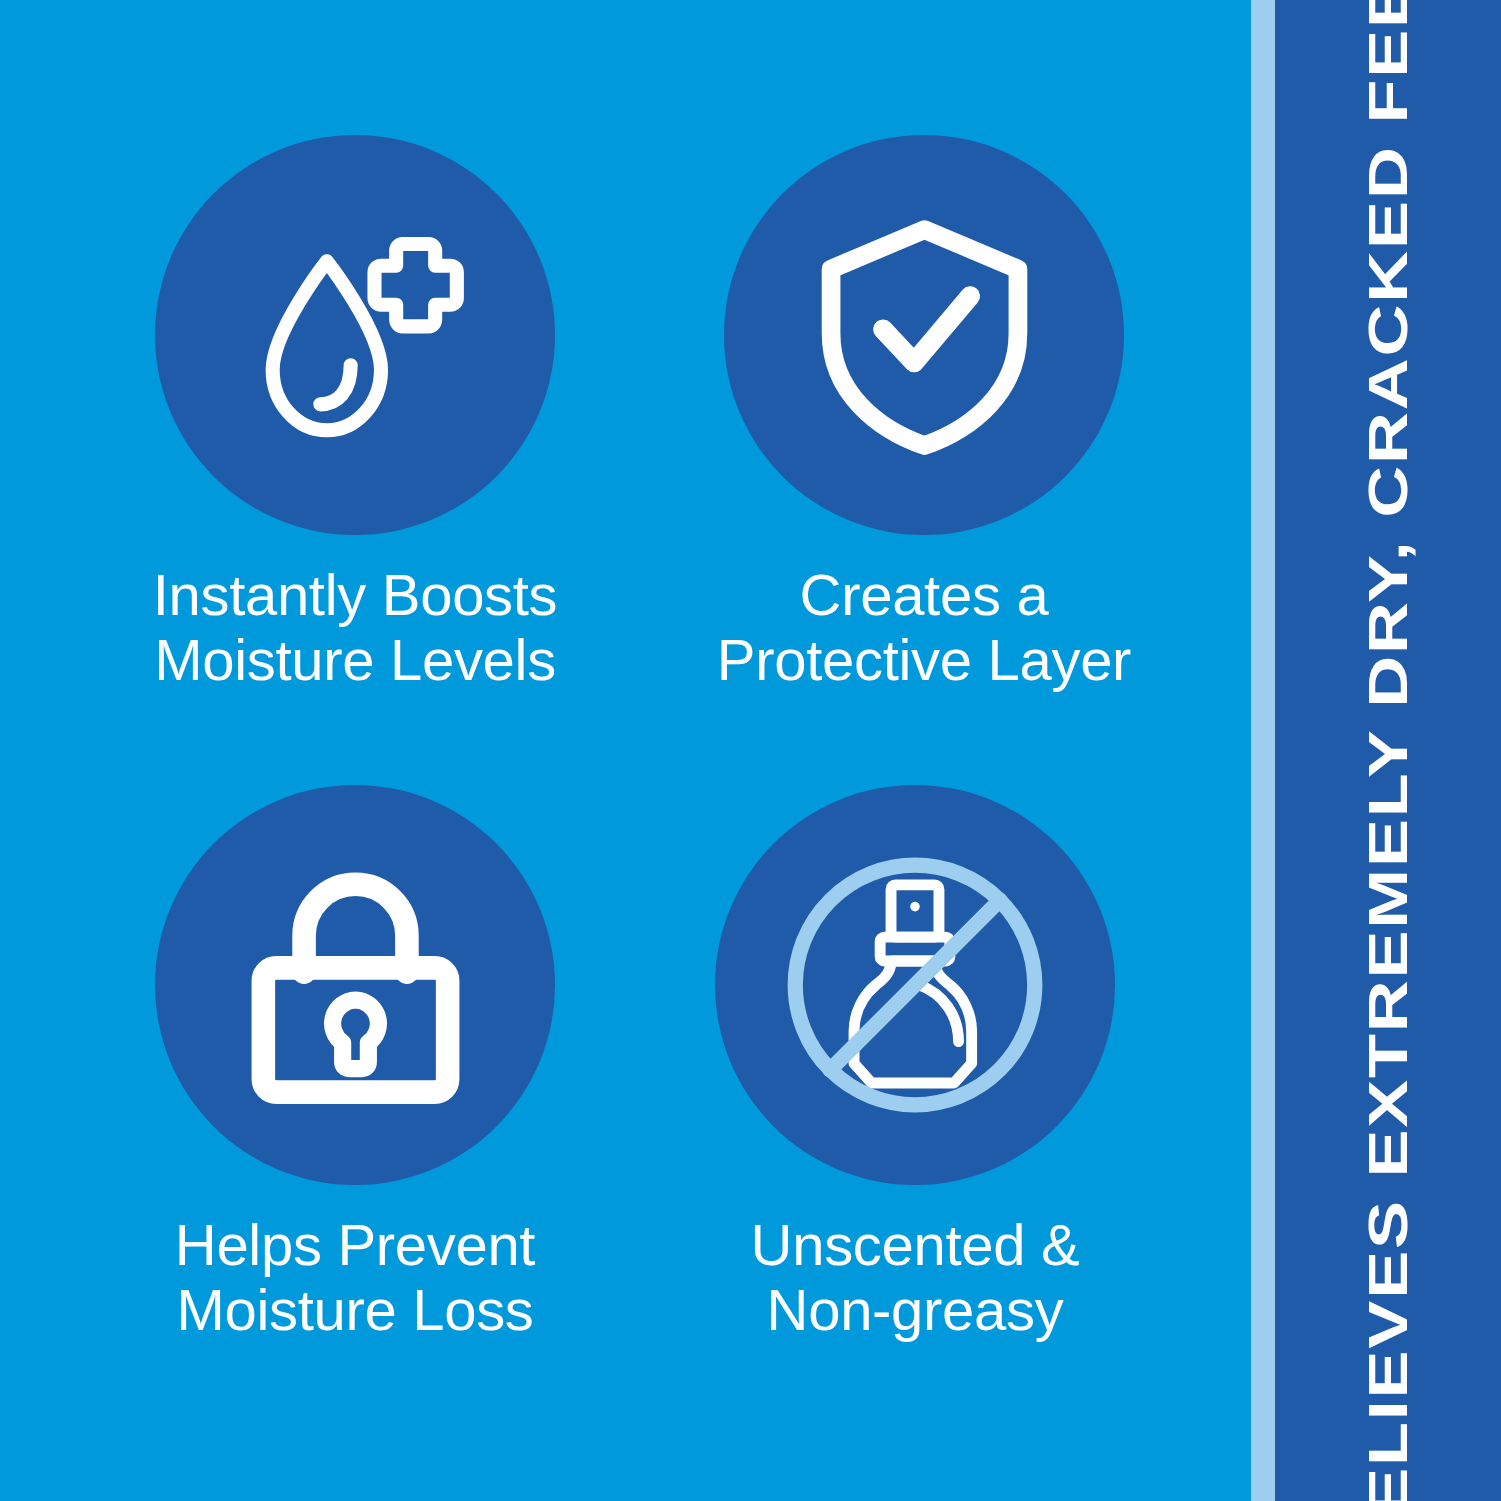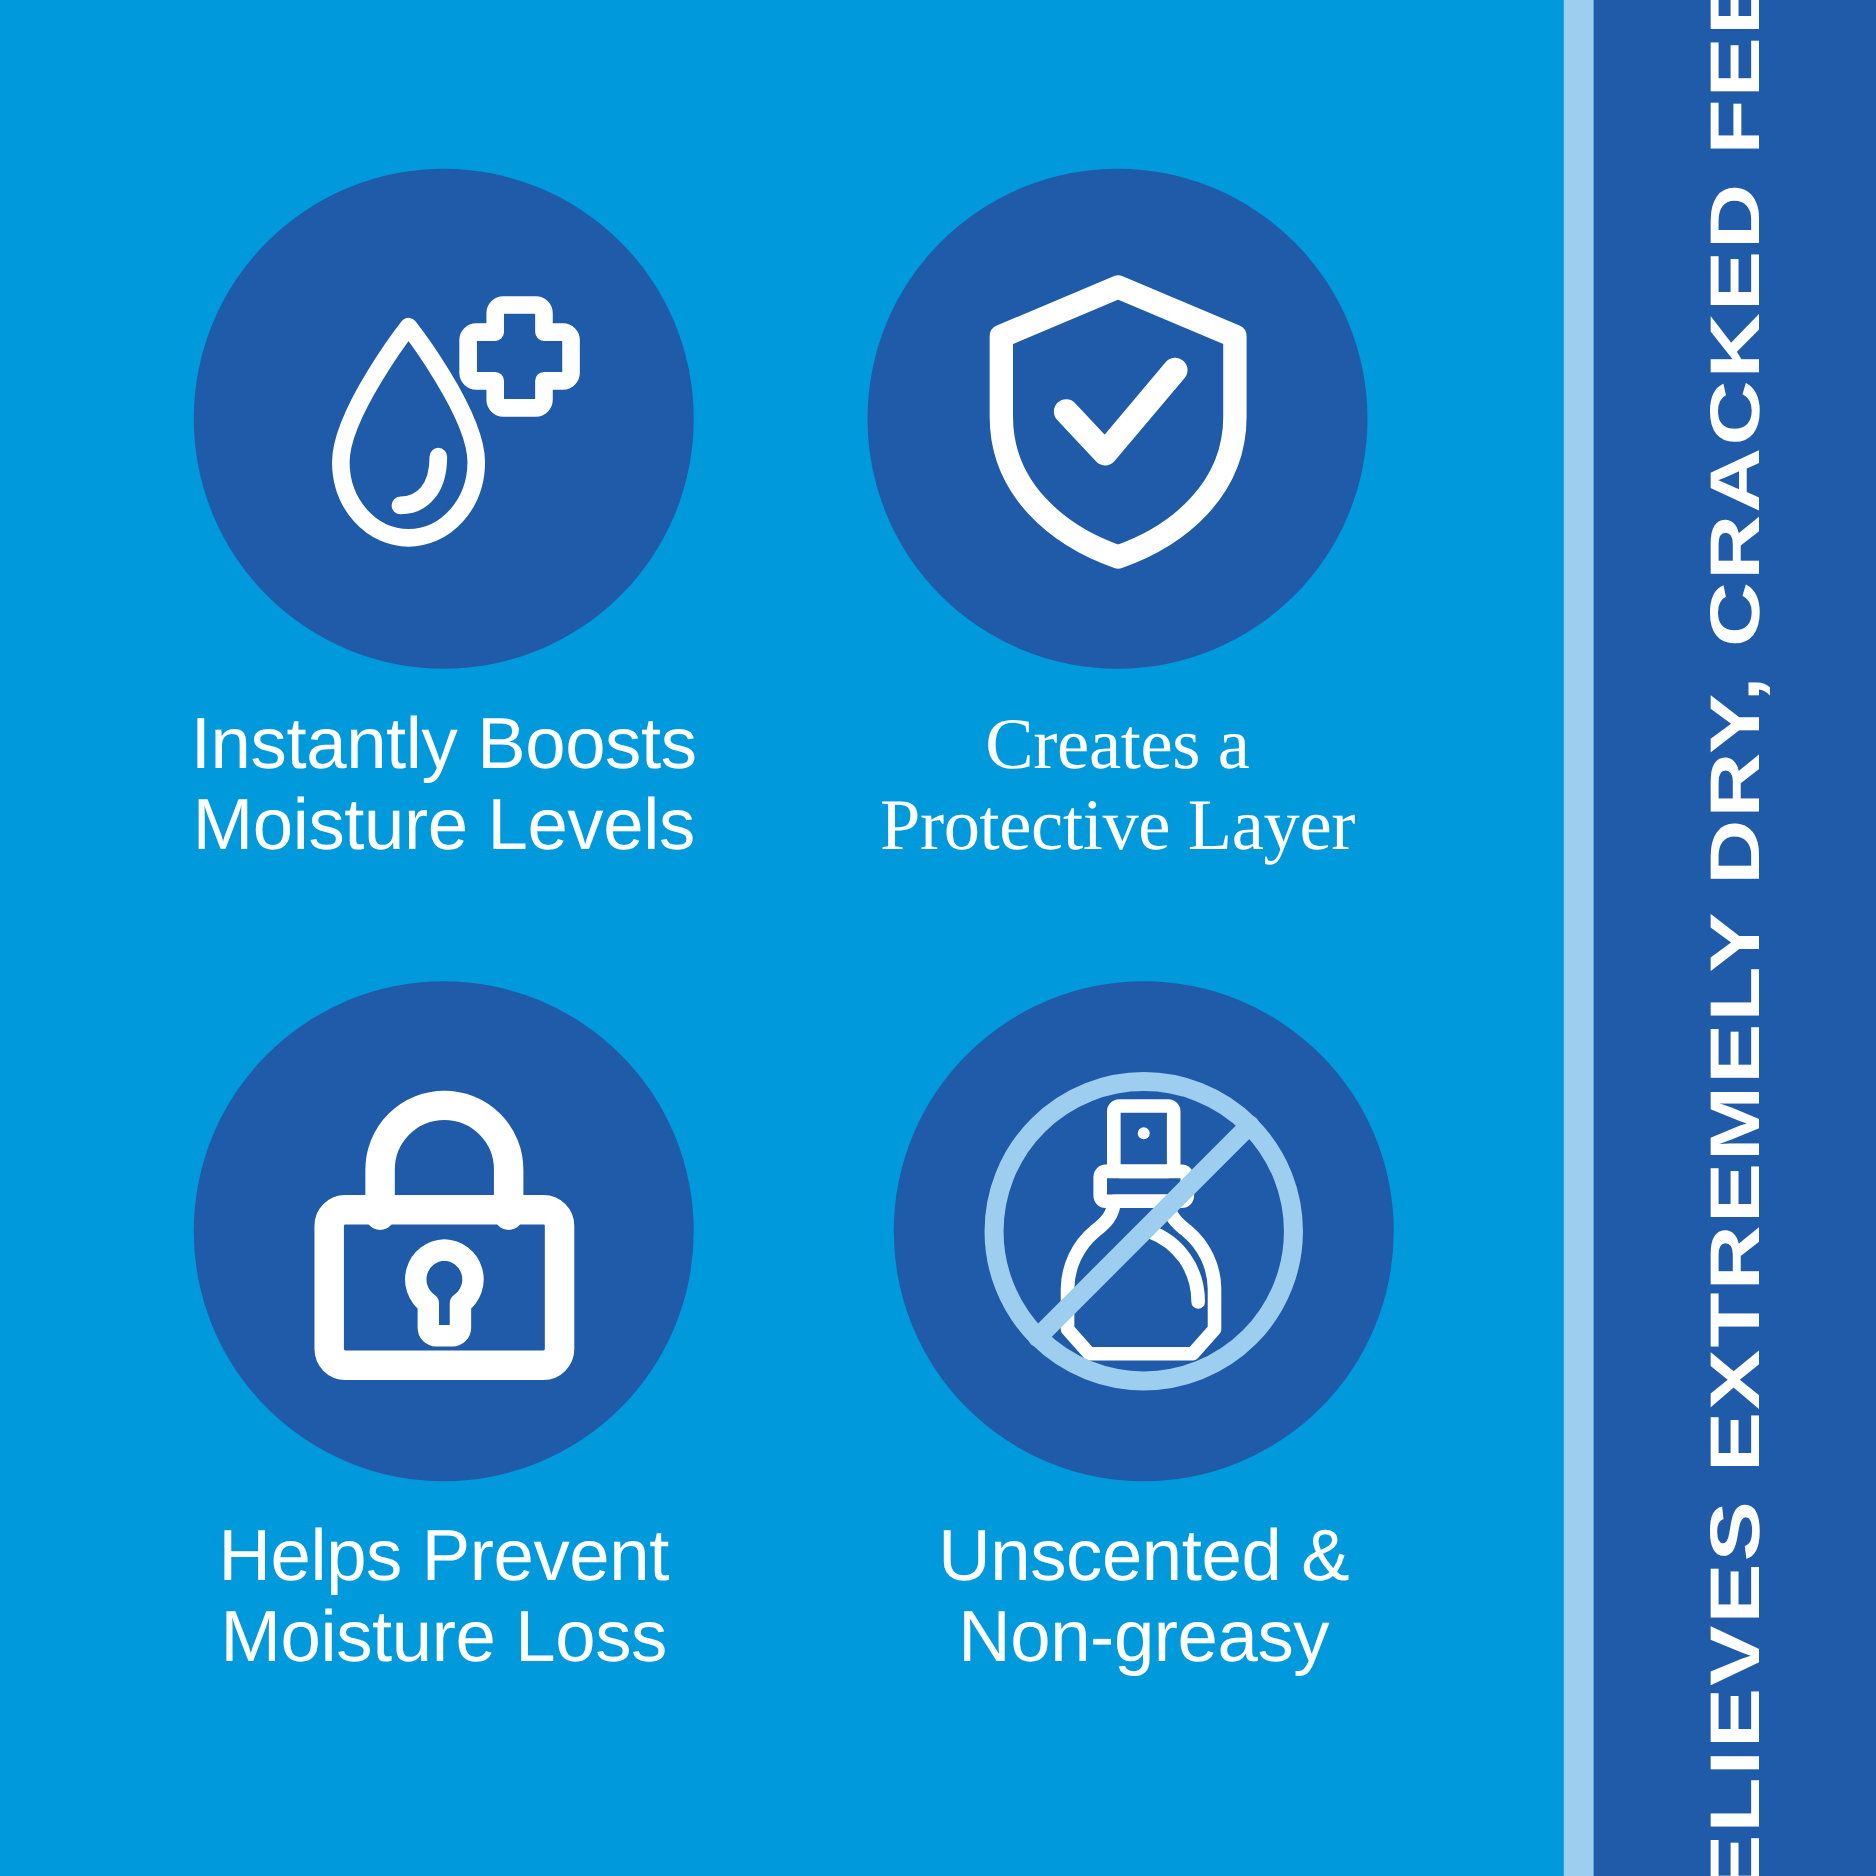--- a/index.html
+++ b/index.html
@@ -64,21 +64,21 @@
     left: 0; top: 0;
     width: 1251px;
     height: 1409px;
   }
   .feature {
     position: absolute;
     width: 560px;
     text-align: center;
   }
   .feature.pos-0 { left: 75px;  top: 135px; }
-  .feature.pos-1 { left: 614px; top: 135px; font-family: Liberation Serif, serif; }
+  .feature.pos-1 { left: 644px; top: 135px; }
   .feature.pos-2 { left: 75px;  top: 785px; }
   .feature.pos-3 { left: 635px; top: 785px; }
 
   .circle {
     width: 400px;
     height: 400px;
     border-radius: 50%;
     background: #1F5BA8;
     margin: 0 auto;
     display: flex;

